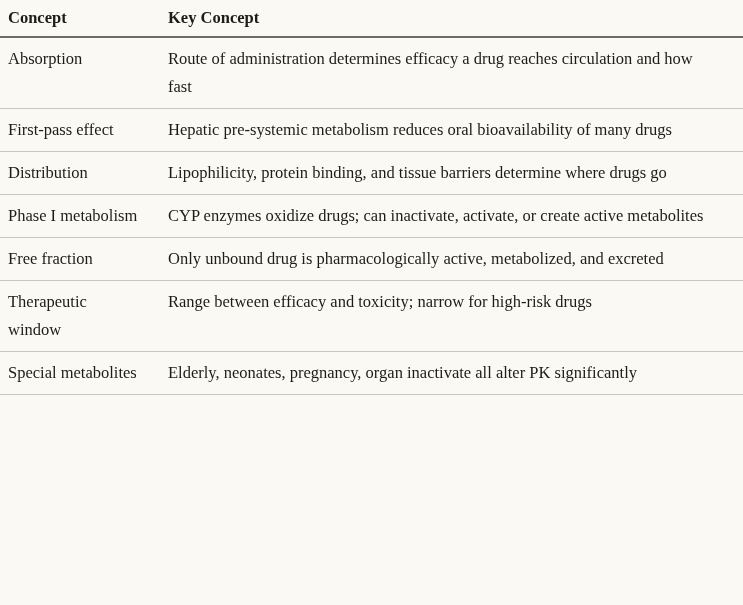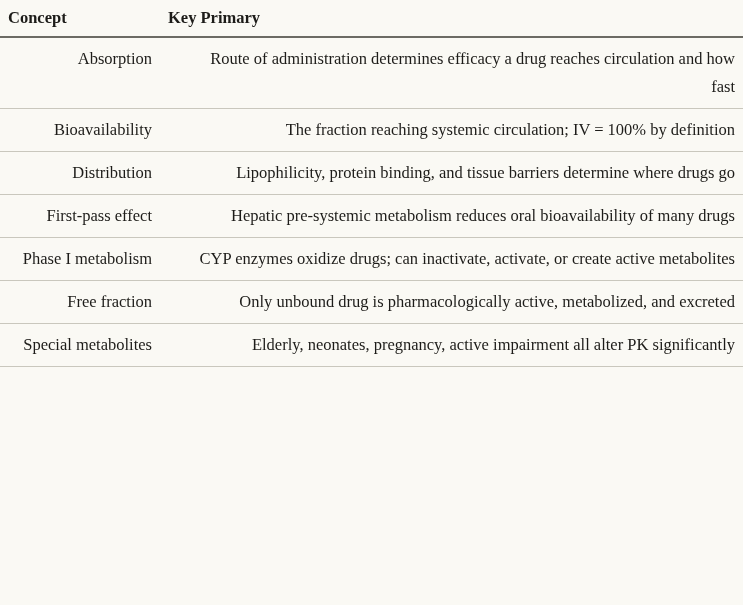--- a/index.html
+++ b/index.html
@@ -38,71 +38,71 @@
   }
   thead th {
     font-weight: bold;
     line-height: 22px;
     padding-top: 7px;
     padding-bottom: 7px;
     border-bottom: 2px solid var(--header-rule);
   }
   tbody td {
     border-bottom: 1px solid var(--row-rule);
-    text-align: right;
   }
 </style>
 </head>
 <body>
 
 <table>
   <colgroup>
     <col class="concept-col">
     <col>
   </colgroup>
   <thead>
     <tr>
       <th>Concept</th>
-      <th>Key Primary</th>
+      <th>Key Concept</th>
     </tr>
   </thead>
   <tbody>
   <tr>
     <td>Absorption</td>
     <td>Route of administration determines efficacy a drug reaches circulation and how
 fast</td>
   </tr>
 
+
   <tr>
-    <td>Bioavailability</td>
-    <td>The fraction reaching systemic circulation; IV = 100% by definition</td>
+    <td>First-pass effect</td>
+    <td>Hepatic pre-systemic metabolism reduces oral bioavailability of many drugs</td>
   </tr>
 
   <tr>
     <td>Distribution</td>
     <td>Lipophilicity, protein binding, and tissue barriers determine where drugs go</td>
-  </tr>
-
-  <tr>
-    <td>First-pass effect</td>
-    <td>Hepatic pre-systemic metabolism reduces oral bioavailability of many drugs</td>
   </tr>
 
   <tr>
     <td>Phase I metabolism</td>
     <td>CYP enzymes oxidize drugs; can inactivate, activate, or create active metabolites</td>
   </tr>
 
   <tr>
     <td>Free fraction</td>
     <td>Only unbound drug is pharmacologically active, metabolized, and excreted</td>
   </tr>
 
 
 
 
+  <tr>
+    <td>Therapeutic
+window</td>
+    <td>Range between efficacy and toxicity; narrow for high-risk drugs</td>
+  </tr>
 
   <tr>
     <td>Special metabolites</td>
-    <td>Elderly, neonates, pregnancy, active impairment all alter PK significantly</td>
+    <td>Elderly, neonates, pregnancy, organ inactivate all alter PK significantly</td>
   </tr>
 </tbody>
 </table>
 
 </body></html>

